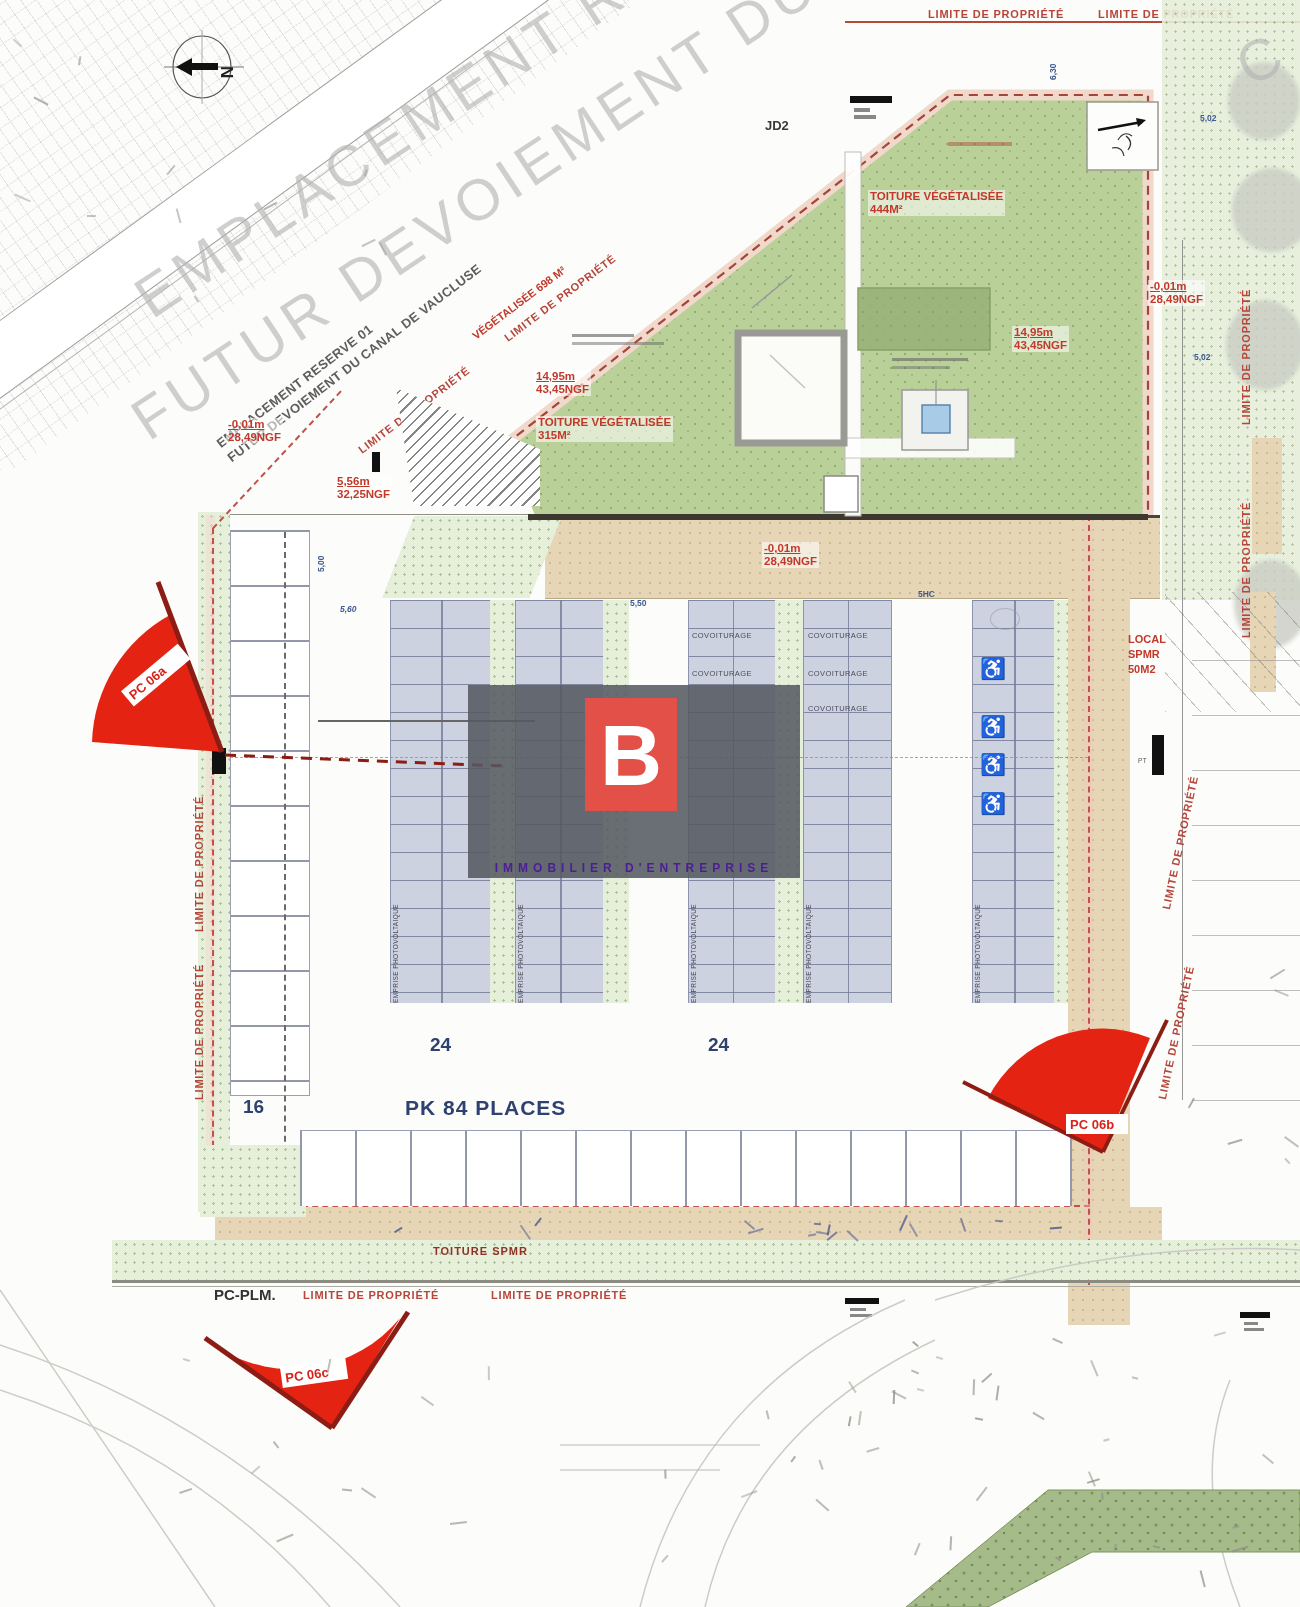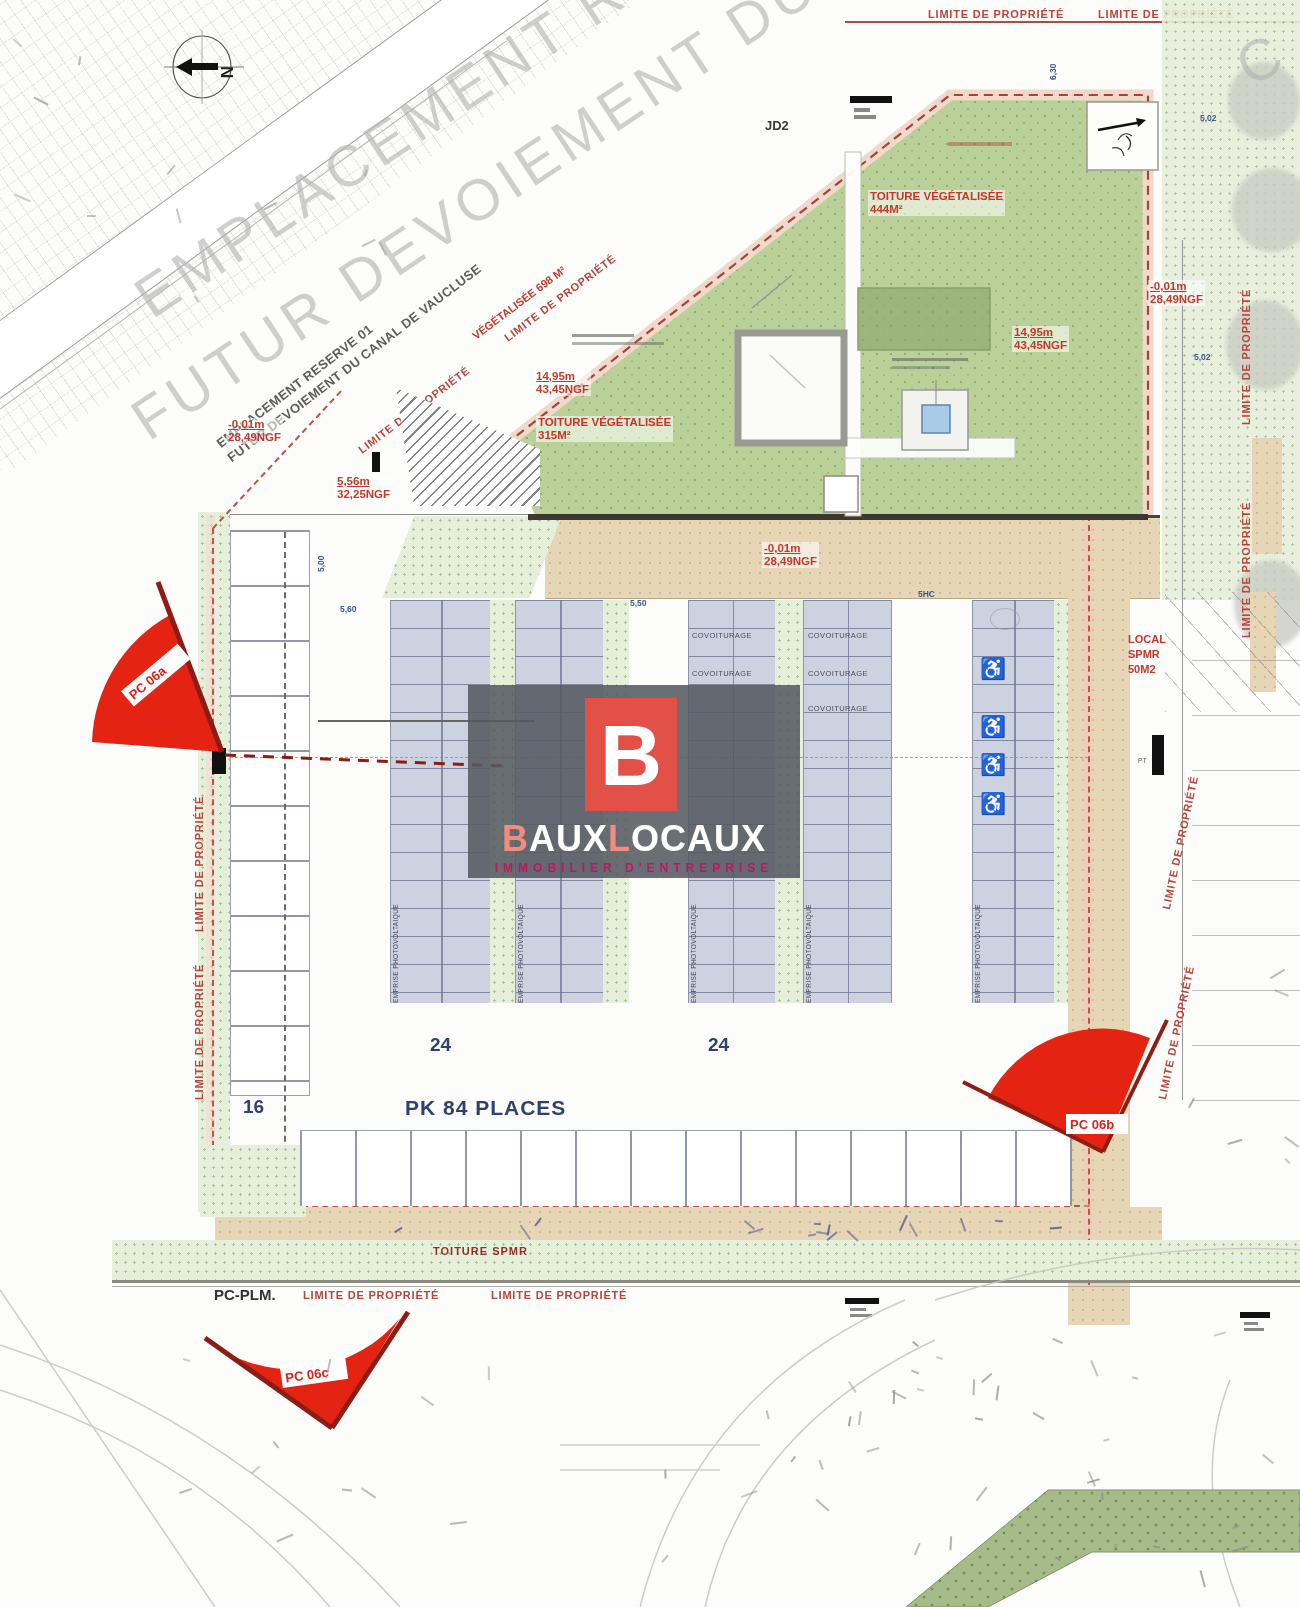--- a/index.html
+++ b/index.html
@@ -34,21 +34,21 @@
   .dash-red-v{border-left:2px dashed #c05248;}
   .dash-red-h{border-top:2px dashed #c05248;}
   .dash-grey-v{border-left:2px dashed #6a6a6a;}
   .dash-grey-h{border-top:1.5px dashed #8a8a8a;}
   
   #wm-overlay{background:rgba(84,90,97,.87);z-index:50;}
   #wm-square{position:absolute;left:117px;top:13px;width:92px;height:113px;background:#e25048;display:flex;align-items:center;justify-content:center;}
   #wm-square span{color:#fff;font-size:86px;font-weight:bold;line-height:1;}
   #wm-title{position:absolute;left:0;right:0;top:133px;text-align:center;font-size:36px;font-weight:bold;letter-spacing:1px;color:#fff;white-space:nowrap;}
   #wm-title .sal{color:#ef8d7e;}
-  #wm-sub{position:absolute;left:0;right:0;top:176px;text-align:center;font-size:12px;font-weight:bold;letter-spacing:5px;color:#be185d;white-space:nowrap;}
+  #wm-sub{position:absolute;left:0;right:0;top:176px;text-align:center;font-size:12px;font-weight:bold;letter-spacing:5px;color:#4c1d95;white-space:nowrap;}
   .blob{border-radius:50%;background:#c9ccc4;filter:blur(2px);opacity:.8;}
   .wheel{color:#3fc1e8;font-size:21px;line-height:1;}
 </style>
 </head>
 <body>
 
 <div id="plan">
 
   <div class="abs cadhatch ni" style="left:0;top:0;width:640px;height:470px;clip-path:polygon(0 0,100% 0,2% 100%,0 100%);opacity:.85;"></div>
 
@@ -210,21 +210,21 @@
     </div>
   <div class="abs speckle-green ni" style="left:775px;top:600px;width:28px;height:403px;"></div>
   <div class="abs pstrip" style="left:803px;top:600px;width:87px;height:403px;">
       <div class="mid"></div>
     </div>
   <div class="abs pstrip" style="left:972px;top:600px;width:82px;height:403px;">
       <div class="mid"></div>
     </div>
   <div class="abs speckle-green ni" style="left:1054px;top:600px;width:14px;height:403px;"></div>
 
-  <div class="abs bluedim" style="left:340px;top:604px;">5,60</div>
+  <div class="abs bluedim" style="left:340px;top:604px;font-style:italic;">5,60</div>
   <div class="abs bluedim" style="left:630px;top:598px;">5,50</div>
   <div class="abs bluedim" style="left:918px;top:589px;">5HC</div>
   <div class="abs tinylbl" style="left:692px;top:631px;">COVOITURAGE</div>
   <div class="abs tinylbl" style="left:692px;top:669px;">COVOITURAGE</div>
   <div class="abs tinylbl" style="left:808px;top:631px;">COVOITURAGE</div>
   <div class="abs tinylbl" style="left:808px;top:669px;">COVOITURAGE</div>
   <div class="abs tinylbl" style="left:808px;top:704px;">COVOITURAGE</div>
   <div class="abs" style="left:990px;top:608px;width:28px;height:20px;border:1px solid #999;border-radius:50%;opacity:.55;"></div>
 
   <div class="abs wheel" style="left:980px;top:658px;">♿</div>
@@ -420,17 +420,16 @@
       <div style="position: absolute; left: 1032.4px; top: 1415.38px; width: 13.2404px; height: 2px; background: rgb(154, 154, 146); opacity: 0.730949; transform: rotate(30.8129deg);"></div>
       <div style="position: absolute; left: 853.087px; top: 1417.19px; width: 13.7606px; height: 2px; background: rgb(154, 154, 146); opacity: 0.600907; transform: rotate(98.0633deg);"></div>
       <div style="position: absolute; left: 917.39px; top: 1389.33px; width: 7.46301px; height: 2px; background: rgb(154, 154, 146); opacity: 0.473221; transform: rotate(14.2479deg);"></div>
       <div style="position: absolute; left: 910.844px; top: 1371.36px; width: 8.4016px; height: 2px; background: rgb(154, 154, 146); opacity: 0.673972; transform: rotate(22.5769deg);"></div>
     </div>
 
   <div id="wm-overlay" class="abs" style="left:468px;top:685px;width:332px;height:193px;">
     <div id="wm-square">
         <span>B</span>
       </div>
-    <div id="wm-title"><span class="sal">B</span><span>AUX</span><span class="sal">L</span><span>OCAUX</span></div>
     <div id="wm-sub">IMMOBILIER D'ENTREPRISE</div>
   </div>
 
 </div>
 
 </body></html>

